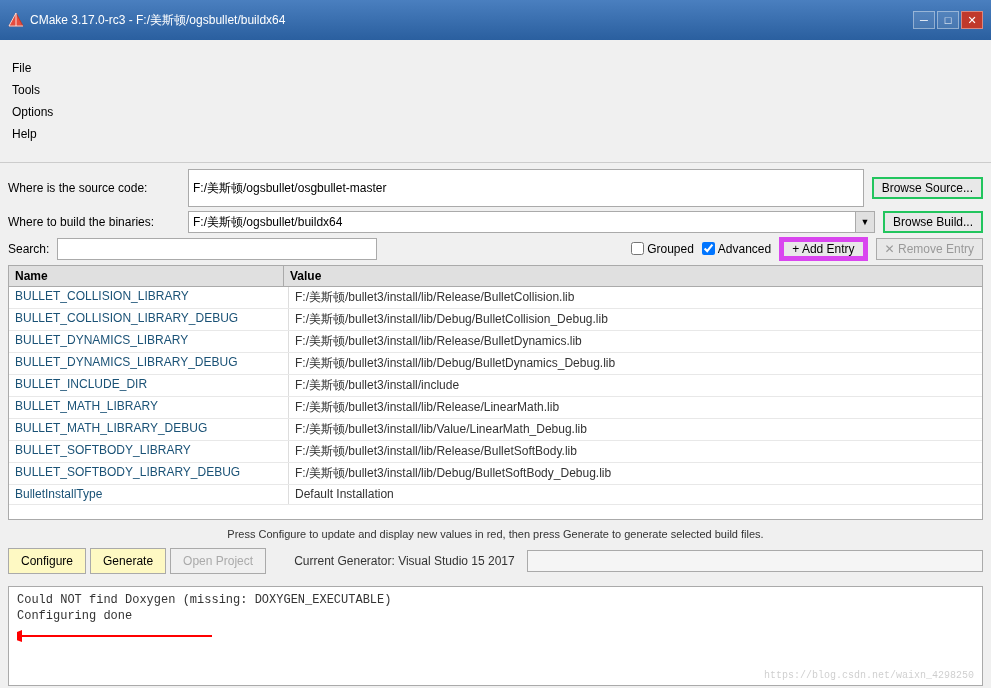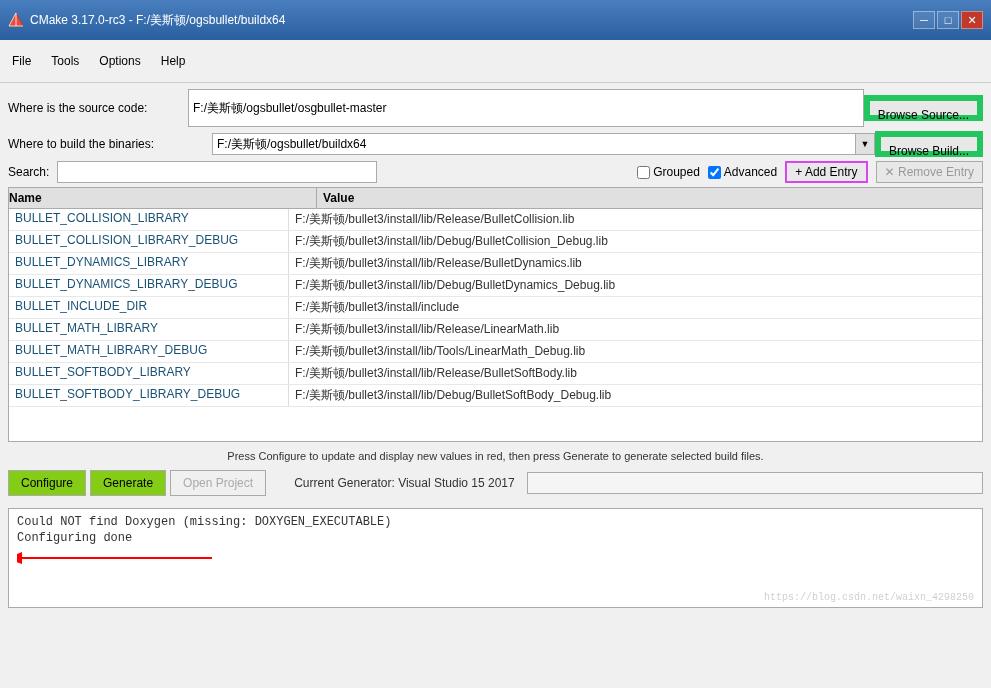--- a/index.html
+++ b/index.html
@@ -48,23 +48,24 @@
       display: flex;
       align-items: center;
       justify-content: center;
     }
     .title-btn.close-btn {
       background: #c0392b;
     }
     .menu-bar {
       background: #f0f0f0;
       border-bottom: 1px solid #ccc;
-      padding: 12px 4px;
+      padding: 19px 4px;
       display: flex;
       gap: 4px;
+      flex-direction: column;
     }
     .menu-item {
       padding: 2px 8px;
       cursor: pointer;
       font-size: 12px;
     }
     .main-content {
       background: #f0f0f0;
       padding: 6px 8px;
     }
@@ -91,41 +92,40 @@
       flex: 1;
     }
     .form-input-with-dropdown input {
       flex: 1;
       height: 22px;
       border: 1px solid #aaa;
       border-right: none;
       background: white;
       padding: 2px 4px;
       font-size: 12px;
-      margin-left: 24px;
     }
     .dropdown-btn {
       width: 20px;
       height: 22px;
       border: 1px solid #aaa;
       background: #e0e0e0;
       cursor: pointer;
       display: flex;
       align-items: center;
       justify-content: center;
       font-size: 9px;
     }
     .browse-btn {
       height: 22px;
-      border: 6px solid #22c55e;
+      border: 2px solid #22c55e;
       background: #e8e8e8;
-      padding: 7px 8px;
-      cursor: pointer;
-      font-size: 12px;
-      margin-left: 0;
+      padding: 0 8px;
+      cursor: pointer;
+      font-size: 12px;
+      margin-left: 8px;
       white-space: nowrap;
     }
     .search-row {
       display: flex;
       align-items: center;
       margin-bottom: 4px;
       gap: 8px;
     }
     .search-label {
       font-size: 12px;
@@ -140,27 +140,27 @@
     }
     .search-options {
       display: flex;
       align-items: center;
       gap: 8px;
       flex: 1;
       justify-content: flex-end;
     }
     .checkbox-label {
       display: flex;
-      align-items: flex-end;
+      align-items: flex-start;
       gap: 3px;
       font-size: 12px;
     }
     .add-entry-btn {
       height: 22px;
-      border: 2px solid #d946ef;
+      border: 5px solid #d946ef;
       background: #e8e8e8;
       padding: 7px 8px;
       cursor: pointer;
       font-size: 12px;
       display: flex;
       align-items: center;
       gap: 3px;
     }
     .remove-entry-btn {
       height: 22px;
@@ -184,22 +184,22 @@
     .table-header {
       display: flex;
       background: #e0e0e0;
       border-bottom: 1px solid #aaa;
       font-weight: bold;
       font-size: 12px;
       position: sticky;
       top: 0;
     }
     .col-name {
-      width: 308px;
-      padding: 3px 0;
+      width: 275px;
+      padding: 3px 6px;
       border-right: 1px solid #aaa;
       flex-shrink: 0;
     }
     .col-value {
       flex: 1;
       padding: 3px 6px;
     }
     .table-row {
       display: flex;
       border-bottom: 1px solid #e8e8e8;
@@ -238,21 +238,21 @@
     }
     .button-row {
       display: flex;
       align-items: center;
       gap: 4px;
       margin-bottom: 6px;
     }
     .action-btn {
       height: 26px;
       border: 1px solid #aaa;
-      background: #84cc16;
+      background: #fef9c3;
       padding: 0 12px;
       cursor: pointer;
       font-size: 12px;
     }
     .action-btn.disabled {
       color: #aaa;
       background: #f0f0f0;
       cursor: default;
     }
     .generator-text {
@@ -382,29 +382,33 @@
         <div class="table-row">
           <div class="cell-name" style="color: rgb(26, 82, 118);">BULLET_INCLUDE_DIR</div>
           <div class="cell-value">F:/美斯顿/bullet3/install/include</div>
         </div>
         <div class="table-row">
           <div class="cell-name" style="color: rgb(26, 82, 118);">BULLET_MATH_LIBRARY</div>
           <div class="cell-value">F:/美斯顿/bullet3/install/lib/Release/LinearMath.lib</div>
         </div>
         <div class="table-row">
           <div class="cell-name" style="color: rgb(26, 82, 118);">BULLET_MATH_LIBRARY_DEBUG</div>
-          <div class="cell-value">F:/美斯顿/bullet3/install/lib/Tools/LinearMath_Debug.lib</div>
+          <div class="cell-value">F:/美斯顿/bullet3/install/lib/Value/LinearMath_Debug.lib</div>
         </div>
         <div class="table-row">
           <div class="cell-name" style="color: rgb(26, 82, 118);">BULLET_SOFTBODY_LIBRARY</div>
           <div class="cell-value">F:/美斯顿/bullet3/install/lib/Release/BulletSoftBody.lib</div>
         </div>
         <div class="table-row">
           <div class="cell-name" style="color: rgb(26, 82, 118);">BULLET_SOFTBODY_LIBRARY_DEBUG</div>
           <div class="cell-value">F:/美斯顿/bullet3/install/lib/Debug/BulletSoftBody_Debug.lib</div>
+        </div>
+        <div class="table-row">
+          <div class="cell-name" style="color: rgb(26, 82, 118);">BulletInstallType</div>
+          <div class="cell-value">Default Installation</div>
         </div>
       </div>
   </div>
 
   <div class="status-bar">Press Configure to update and display new values in red, then press Generate to generate selected build files.</div>
 
   <div class="button-row">
     <button class="action-btn">Configure</button>
     <button class="action-btn">Generate</button>
     <button class="action-btn disabled">Open Project</button>

